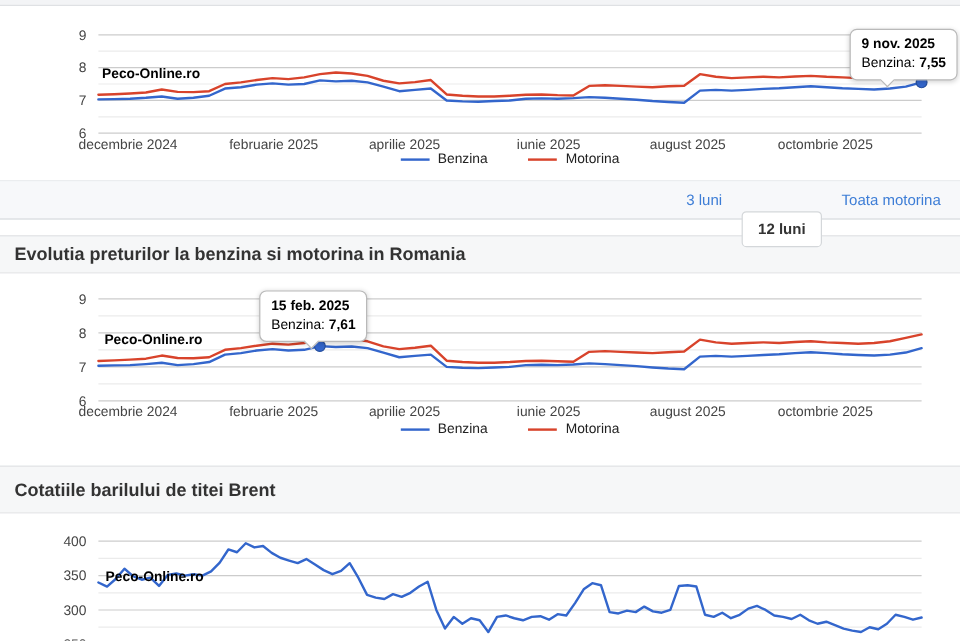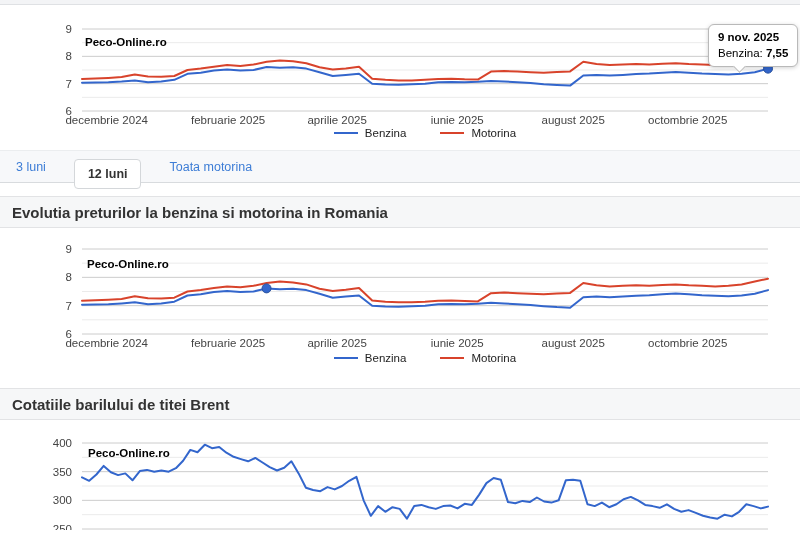--- a/index.html
+++ b/index.html
@@ -1,40 +1,40 @@
 <!DOCTYPE html>
 <html><head>
 <meta charset="utf-8">
 <style>
   html,body{margin:0;padding:0;background:#fff;}
   body{width:800px;height:534px;overflow:hidden;font-family:"Liberation Sans",sans-serif;position:relative;}
   .topstrip{height:4px;background:#f3f4f6;border-bottom:1px solid #dfe1e4;}
   .chartwrap{position:relative;background:#fff;}
   .chartwrap svg{display:block;}
   svg text{font-family:"Liberation Sans",sans-serif;font-size:11.5px;fill:#444;}
-  .wm{position:absolute;font-size:11.5px;font-weight:bold;color:#000;white-space:nowrap;}
+  .wm{position:absolute;font-size:11.5px;font-weight:bold;color:#000;white-space:nowrap;margin-top:20px;}
   .legend{position:absolute;left:82px;width:686px;display:flex;justify-content:center;gap:34px;align-items:center;text-align:right;}
   .legend .item{display:flex;align-items:center;gap:7px;font-size:11.5px;color:#222;}
   .legend .swatch{width:24px;height:2px;display:inline-block;}
   .tt{position:absolute;background:#fff;border:1px solid #b9b9b9;border-radius:6px;padding:4px 9px 5px 9px;
       font-size:11.5px;line-height:1.4;color:#000;white-space:nowrap;
       box-shadow:0 1px 4px rgba(0,0,0,.18);z-index:5;}
   .tt .date{font-weight:bold;}
   .tt .val{font-weight:bold;text-align:right;}
   .tt-tail{position:absolute;width:8px;height:8px;background:#fff;border-right:1px solid #b9b9b9;
       border-bottom:1px solid #b9b9b9;transform:rotate(45deg);bottom:-5px;}
   .tabbar{position:relative;margin-top:5px;height:33px;background:#f7f8fa;border-top:1px solid #ebedef;
-      border-bottom:1px solid #d8dbde;display:flex;justify-content:flex-start;align-items:center;box-sizing:border-box;gap:12px;}
+      border-bottom:1px solid #d8dbde;display:flex;justify-content:flex-end;align-items:center;box-sizing:border-box;}
   .tab{font-size:12.5px;color:#3d7dd6;padding:0 16px;cursor:pointer;}
-  .tab.active{position:relative;top:7px;background:#fff;border:1px solid #d4d7da;border-radius:4px;
+  .tab.active{position:relative;top:24px;background:#fff;border:1px solid #d4d7da;border-radius:4px;
       color:#333;font-weight:bold;padding:7px 13px;}
   .sect{background:#f6f7f8;border-top:1px solid #e2e3e5;border-bottom:1px solid #e2e3e5;
       display:flex;align-items:center;padding-left:12px;font-size:15px;font-weight:bold;color:#333;box-sizing:border-box;}
   .sect1{height:32px;margin-top:13px;}
-  .sect2{height:32px;margin-top:12px;}
+  .sect2{height:40px;margin-top:12px;}
 </style>
 </head>
 <body>
 
 <div class="topstrip"></div>
 
 <div class="chartwrap" style="height:140px;">
   <svg width="800" height="140" viewBox="0 0 800 140">
       <line x1="82" x2="768" y1="92.33333333333334" y2="92.33333333333334" stroke="#ebebeb" stroke-width="1"></line>
       <line x1="82" x2="768" y1="65" y2="65" stroke="#ebebeb" stroke-width="1"></line>
@@ -113,20 +113,26 @@
   <div class="legend" style="top:124px;">
     <span class="item">
       <span class="swatch" style="background:#3366cc;"></span>
       <span>Benzina</span>
     </span>
     <span class="item">
       <span class="swatch" style="background:#d8432b;"></span>
       <span>Motorina</span>
     </span>
   </div>
+  <div class="tt" style="left:216px;top:14px;">
+    <div class="date">15 feb. 2025</div>
+    <div><span>Benzina:</span>
+      <span class="val">7,61</span></div>
+    <span class="tt-tail" style="left:38px;"></span>
+  </div>
 </div>
 
 <div class="sect sect2">
   <span>Cotatiile barilului de titei Brent</span>
 </div>
 
 <div class="chartwrap" style="height:110px;">
   <svg width="800" height="110" viewBox="0 0 800 110">
       <line x1="82" x2="768" y1="94.66666666666667" y2="94.66666666666667" stroke="#ebebeb" stroke-width="1"></line>
       <line x1="82" x2="768" y1="66" y2="66" stroke="#ebebeb" stroke-width="1"></line>

